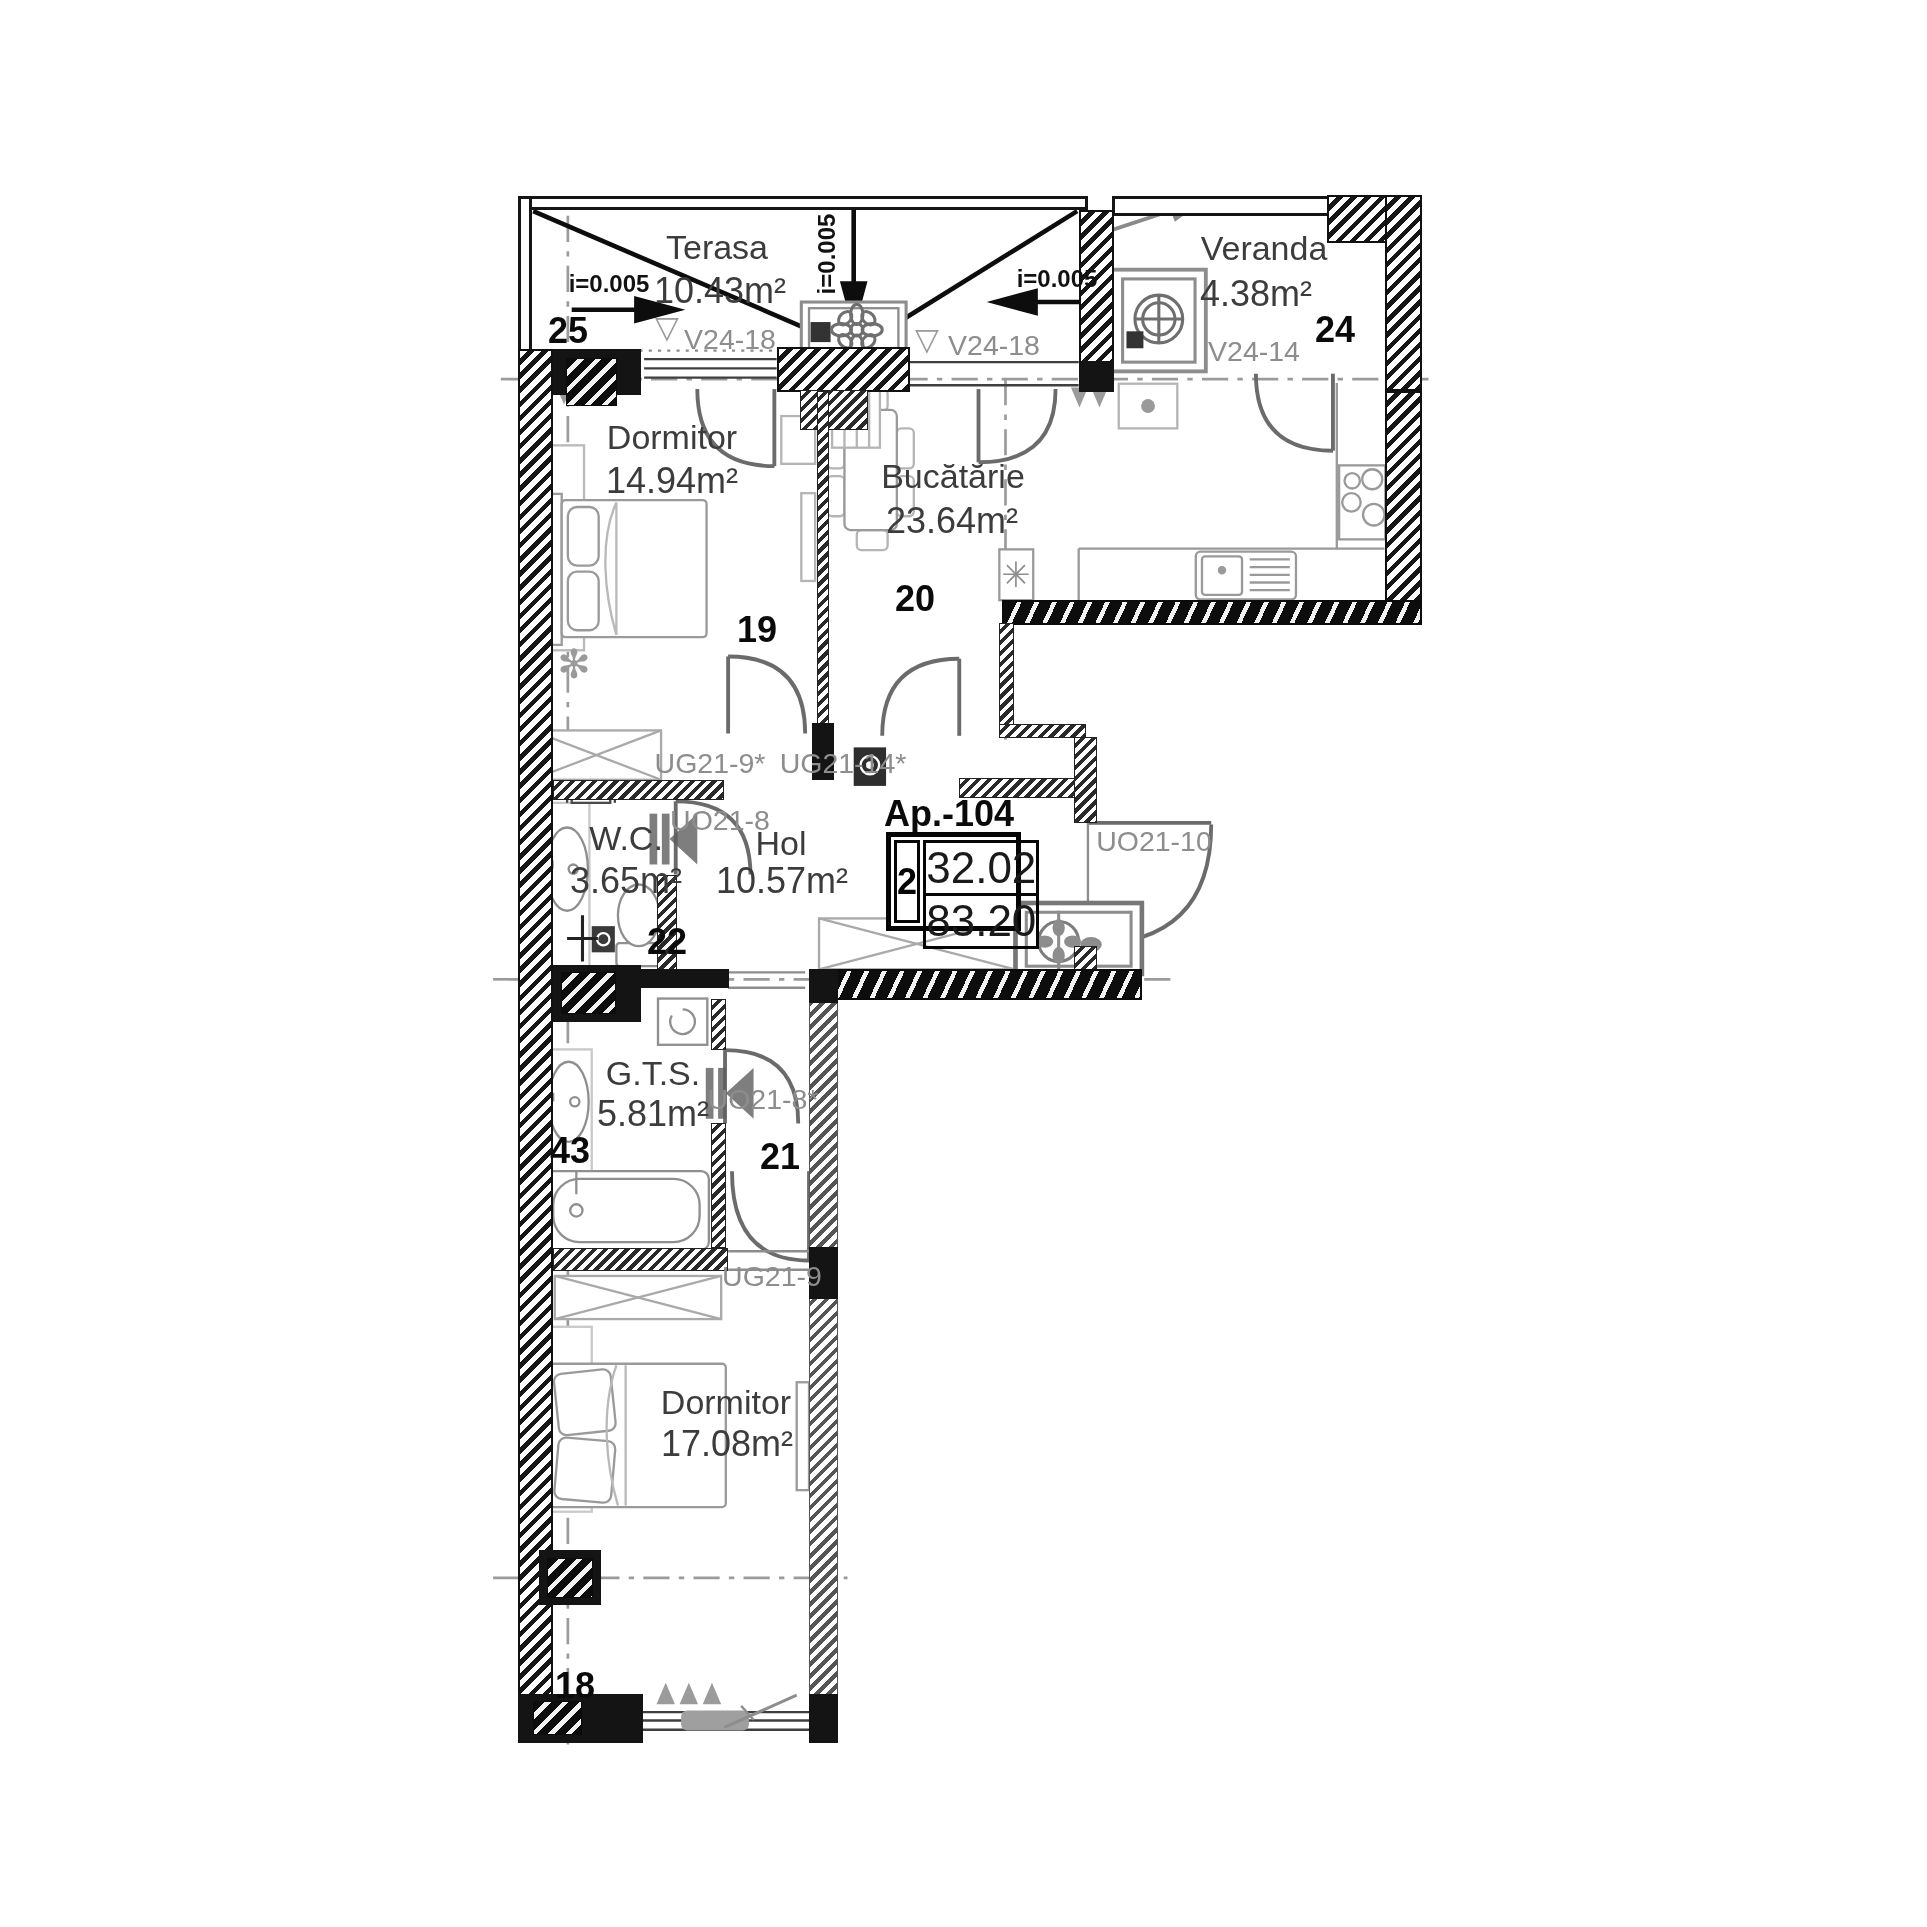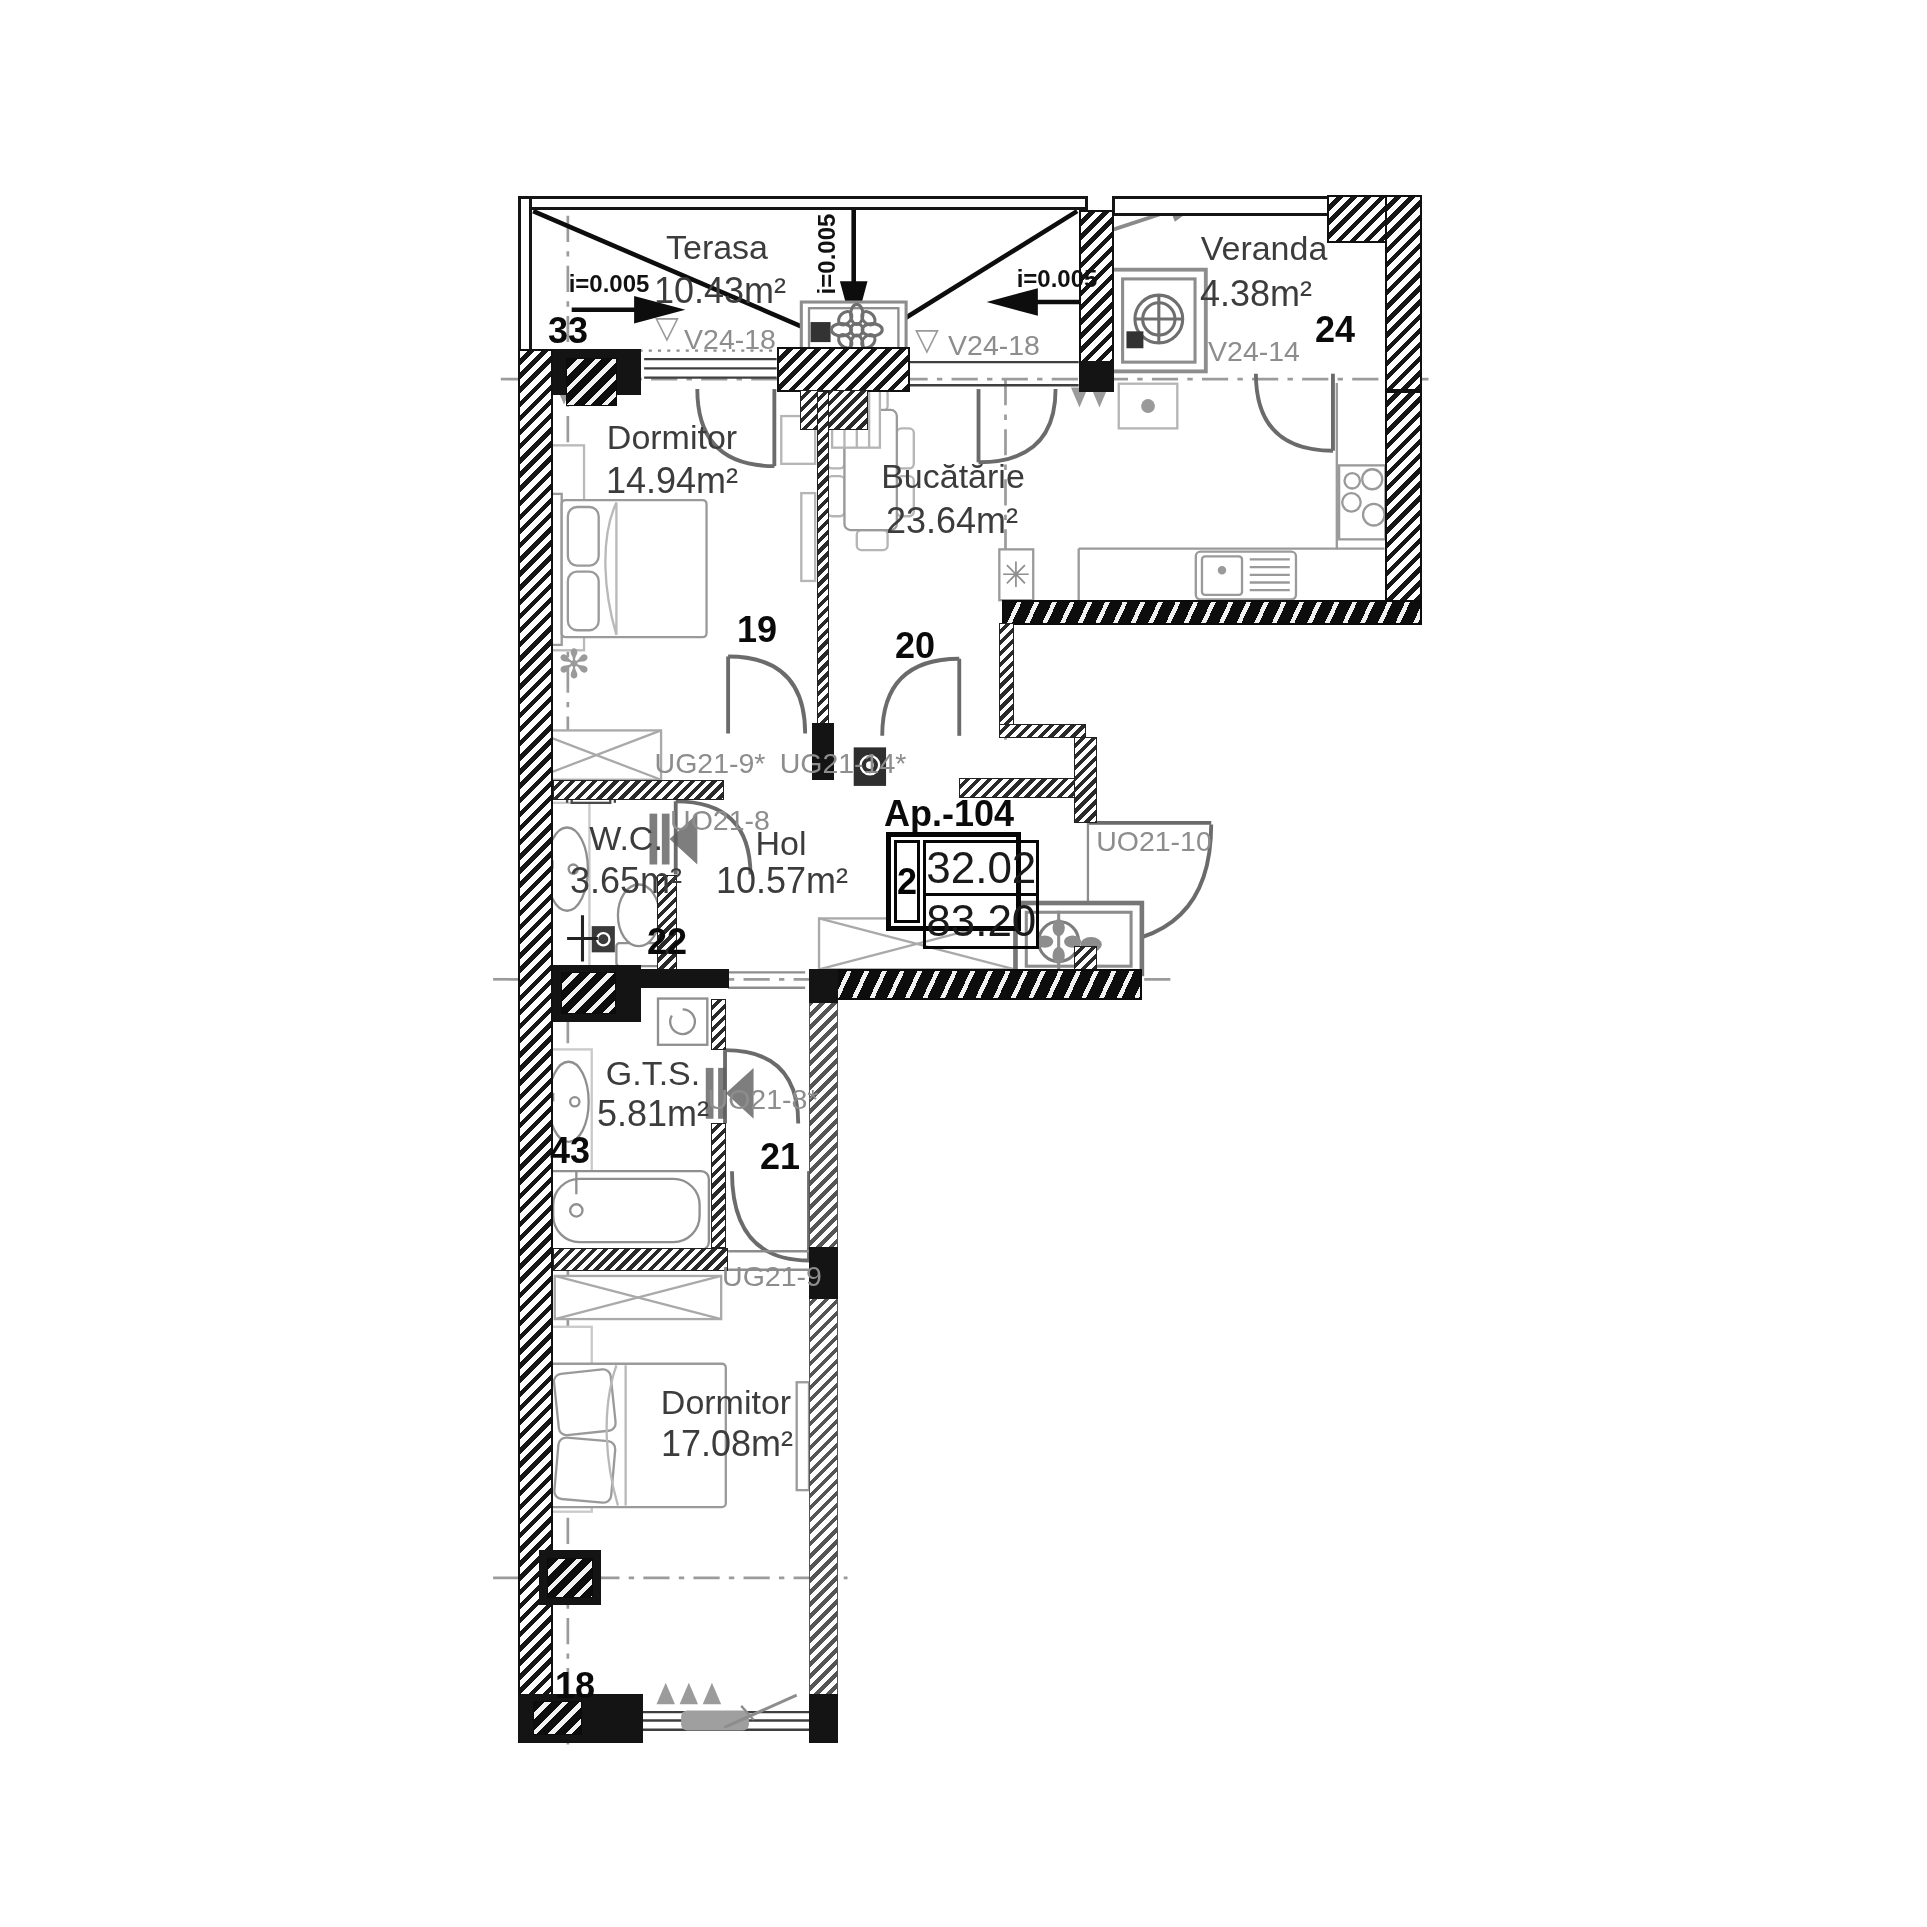--- a/index.html
+++ b/index.html
@@ -355,42 +355,42 @@
   <div class="w hwt" style="left:553px;top:1248px;width:175px;height:23px;"></div>
 
   <div class="w sw" style="left:539px;top:1550px;width:62px;height:55px;"></div>
   <div class="w whb2" style="left:547px;top:1558px;width:46px;height:40px;"></div>
   <div class="w sw" style="left:518px;top:1694px;width:125px;height:49px;"></div>
   <div class="w whb2" style="left:533px;top:1701px;width:49px;height:34px;"></div>
   <div class="w sw" style="left:809px;top:1694px;width:29px;height:49px;"></div>
 
   <div class="txt rname" style="left:717px;top:247px;">Terasa</div>
   <div class="txt rarea" style="left:720px;top:291px;">10.43m²</div>
-  <div class="txt rnum" style="left:568px;top:331px;">33</div>
+  <div class="txt rnum" style="left:568px;top:331px;">25</div>
   <div class="txt slope" style="left:609px;top:284px;">i=0.005</div>
   <div class="txt slope vslope" style="left:827px;top:254px;">i=0.005</div>
   <div class="txt slope" style="left:1057px;top:279px;">i=0.005</div>
   <div class="txt mark" style="left:667px;top:327px;">▽</div>
   <div class="txt dlbl" style="left:730px;top:339px;">V24-18</div>
   <div class="txt mark" style="left:927px;top:339px;">▽</div>
   <div class="txt dlbl" style="left:994px;top:345px;">V24-18</div>
 
   <div class="txt rname" style="left:1264px;top:248px;">Veranda</div>
   <div class="txt rarea" style="left:1256px;top:294px;">4.38m²</div>
   <div class="txt rnum" style="left:1335px;top:330px;">24</div>
   <div class="txt dlbl" style="left:1254px;top:351px;">V24-14</div>
 
   <div class="txt rname" style="left:672px;top:437px;">Dormitor</div>
   <div class="txt rarea" style="left:672px;top:481px;">14.94m²</div>
   <div class="txt rnum" style="left:757px;top:630px;">19</div>
   <div class="txt mark" style="left:574px;top:664px;font-size:40px;">✻</div>
 
   <div class="txt rname" style="left:953px;top:476px;">Bucătărie</div>
   <div class="txt rarea" style="left:952px;top:521px;">23.64m²</div>
-  <div class="txt rnum" style="left:915px;top:599px;margin-top:47px;">20</div>
+  <div class="txt rnum" style="left:915px;top:599px;">20</div>
   <div class="txt mark" style="left:1016px;top:574px;font-size:35px;color:#8f8f8f;">✳</div>
 
   <div class="txt dlbl" style="left:710px;top:763px;">UG21-9*</div>
   <div class="txt dlbl" style="left:835px;top:763px;margin-left:8px;">UG21-14*</div>
 
   <div class="txt rname" style="left:626px;top:838px;">W.C.</div>
   <div class="txt rarea" style="left:626px;top:881px;">3.65m²</div>
   <div class="txt rnum" style="left:667px;top:942px;">22</div>
   <div class="txt dlbl" style="left:720px;top:820px;">UO21-8</div>
   <div class="txt rname" style="left:781px;top:843px;">Hol</div>

